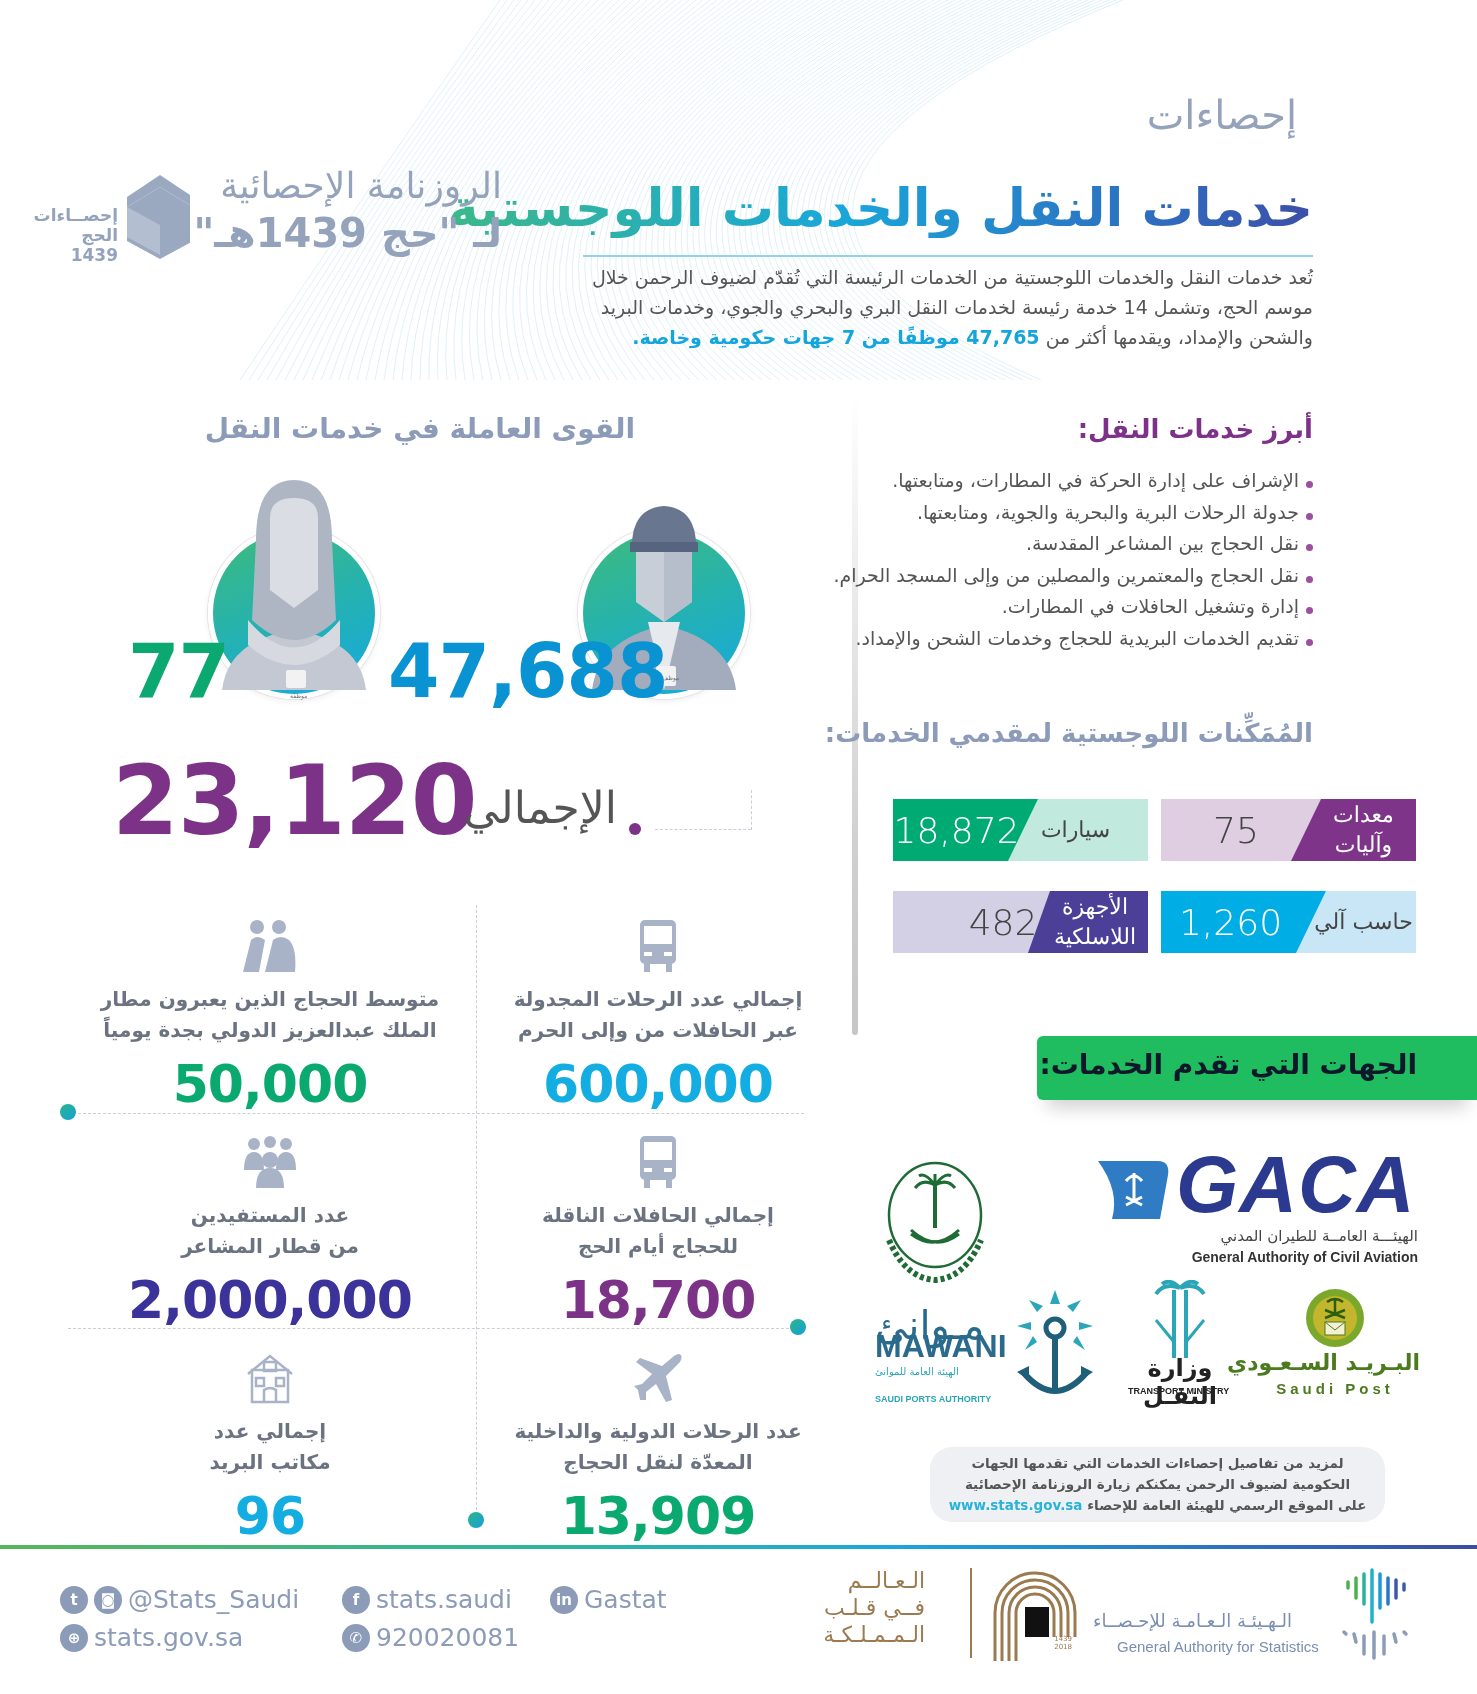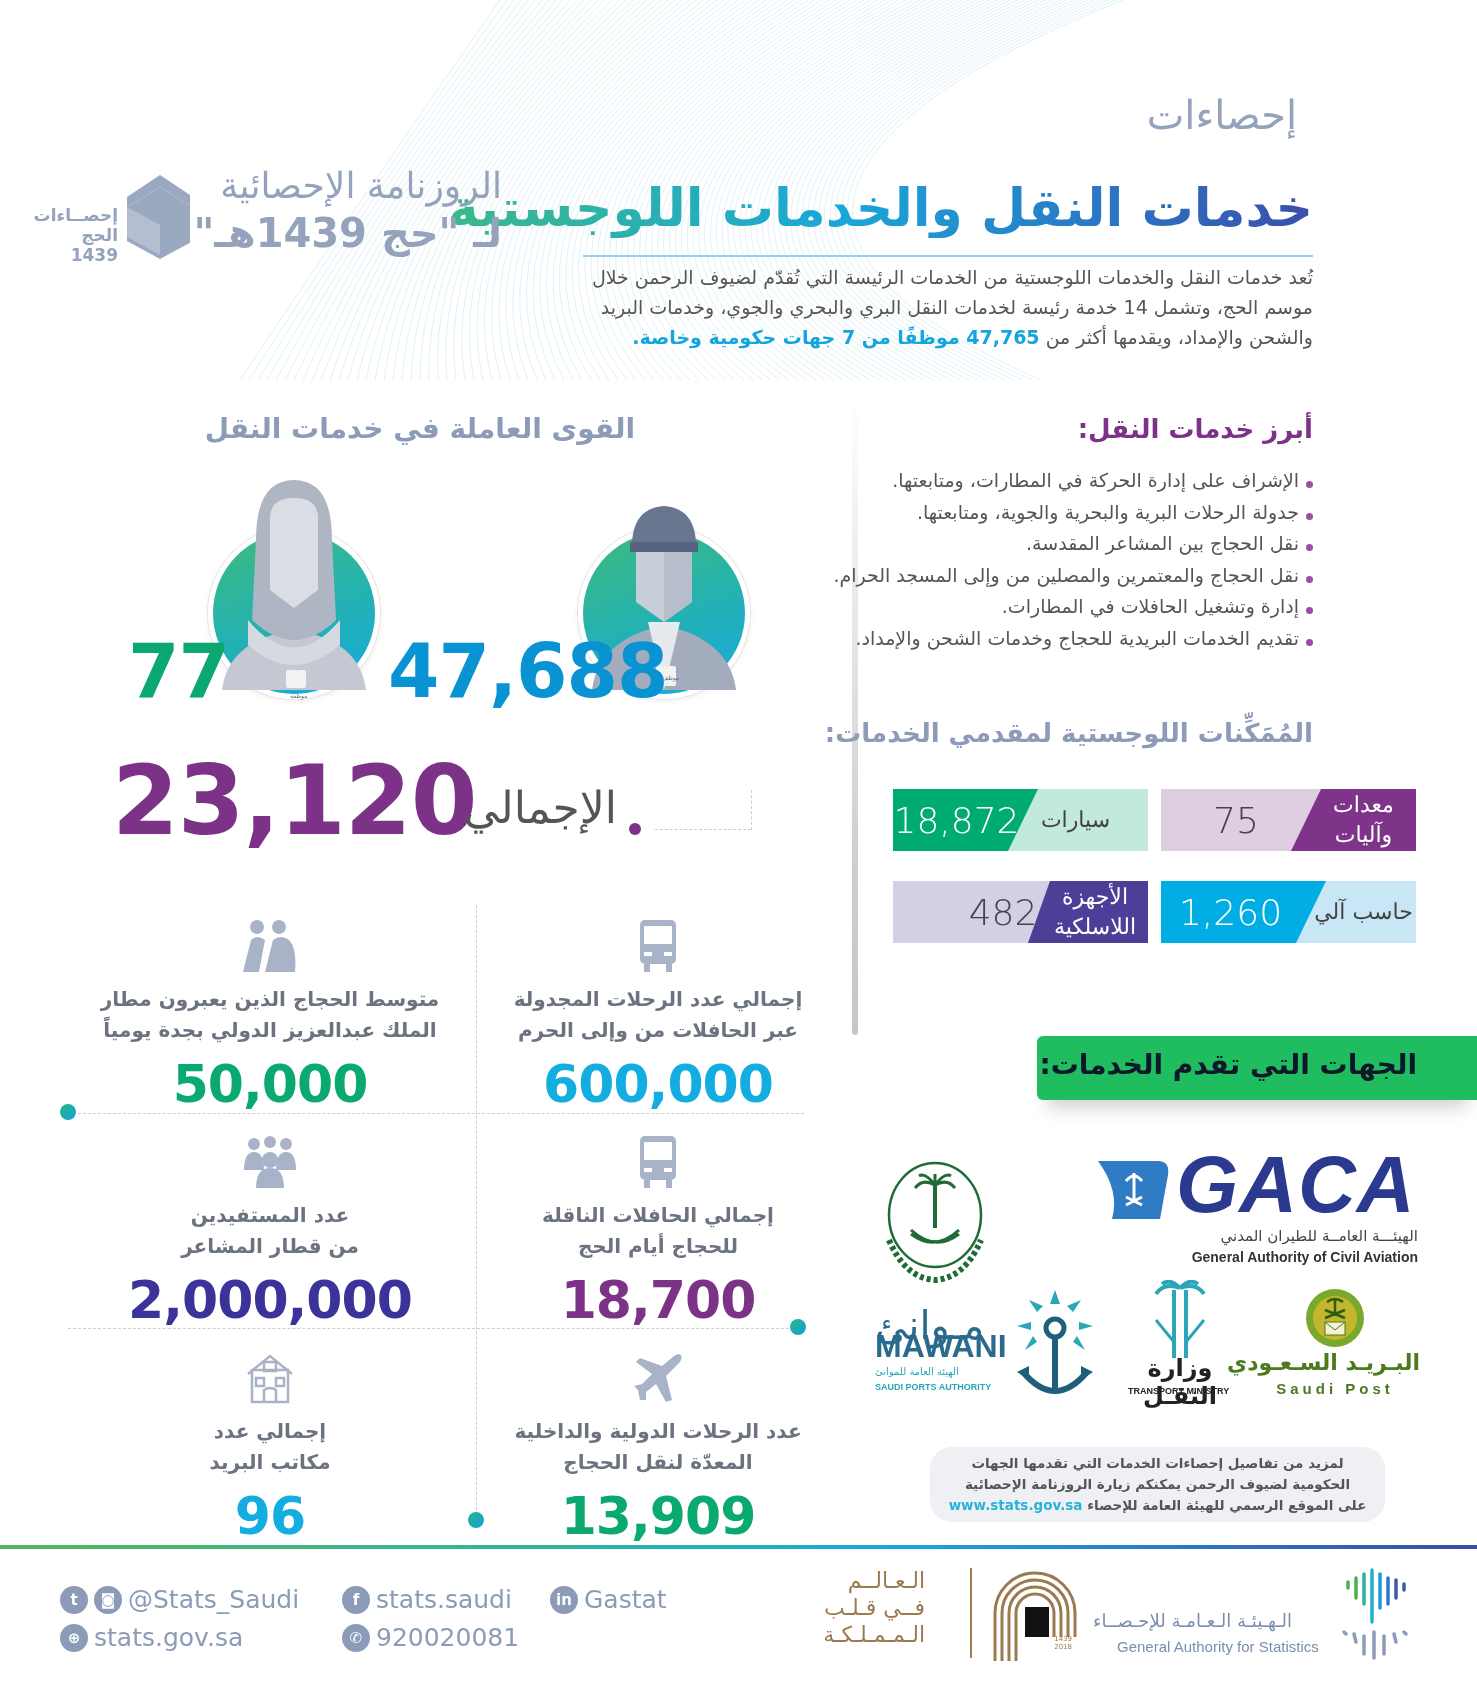--- a/index.html
+++ b/index.html
@@ -30,36 +30,36 @@
   
   .sec-h { font-size: 26px; font-weight: bold; white-space: nowrap; }
   .h-services { right: 164px; top: 414px; color: #7d3189; }
   .svc-list { right: 164px; top: 465px; list-style: none; font-size: 19px; line-height: 31.5px; color: #555; text-align: right; }
   .svc-list li { position: relative; padding-right: 14px; white-space: nowrap; }
   .svc-list li::before { content: ""; position: absolute; right: 0; top: 16px; width: 7px; height: 7px; border-radius: 50%; background: #9b4f9e; }
   .h-enablers { right: 164px; top: 718px; color: #8b9bb8; }
 
   .tiles { left: 893px; top: 783px; width: 523px; height: 178px; }
   .tile { position: absolute; width: 255px; height: 86px; overflow: hidden; }
-  .tile .val-part, .tile .lab-part { position: absolute; top: 6px; height: 62px; display: flex; align-items: center; justify-content: center; }
+  .tile .val-part, .tile .lab-part { position: absolute; top: 16px; height: 62px; display: flex; align-items: center; justify-content: center; }
   .tile .val-part { font-size: 36px; font-weight: 300; }
   .tile .lab-part { font-size: 22px; font-weight: 300; line-height: 30px; text-align: center; }
 
   .green-banner { right: 0; top: 1036px; width: 440px; height: 64px; background: #1fbd5f; border-radius: 6px 0 0 6px; box-shadow: 0 18px 18px -10px rgba(0,0,0,.18); }
   .green-banner span { position: absolute; right: 60px; top: 12px; font-size: 28px; font-weight: bold; color: #0f172a; white-space: nowrap; }
 
   
   .logo-box { position: absolute; }
   .gaca-word { font-family: "Liberation Sans", sans-serif; font-weight: bold; font-size: 80px; color: #2b3a8f; letter-spacing: 1px; font-style: italic; }
   .gaca-ar { font-size: 15px; color: #444; text-align: right; }
   .gaca-en { font-family: "Liberation Sans", sans-serif; font-size: 14px; color: #333; font-weight: bold; }
   .mawani-ar { font-size: 40px; color: #2a6a8c; margin-top: 20px; }
   .mawani-en { font-family: "Liberation Sans", sans-serif; font-size: 32px; color: #2a6a8c; font-weight: bold; }
   .mawani-sub { font-size: 10px; color: #2aa6b8; }
-  .mawani-sub2 { font-family: "Liberation Sans", sans-serif; font-size: 9px; color: #2aa6b8; font-weight: bold; }
+  .mawani-sub2 { font-family: "Liberation Sans", sans-serif; font-size: 9px; color: #2aa6b8; font-weight: bold; margin-top: 12px; }
   .tm-ar { font-size: 24px; color: #222; font-weight: bold; }
   .tm-en { font-family: "Liberation Sans", sans-serif; font-size: 9px; color: #222; font-weight: bold; }
   .sp-ar { font-size: 22px; color: #4c7b1f; font-weight: bold; }
   .sp-en { font-family: "Liberation Sans", sans-serif; font-size: 15px; color: #4c7b1f; letter-spacing: 4px; font-weight: bold; }
 
   .info-box { left: 930px; top: 1447px; width: 455px; height: 75px; background: #eef0f3; border-radius: 22px; font-size: 13.5px; line-height: 21px; color: #555; text-align: center; font-weight: bold; padding-top: 6px; }
   .info-box .link { color: #2ab3d9; }
 
   
   .h-workforce { right: 842px; top: 412px; color: #8b9bb8; font-size: 28px; }

